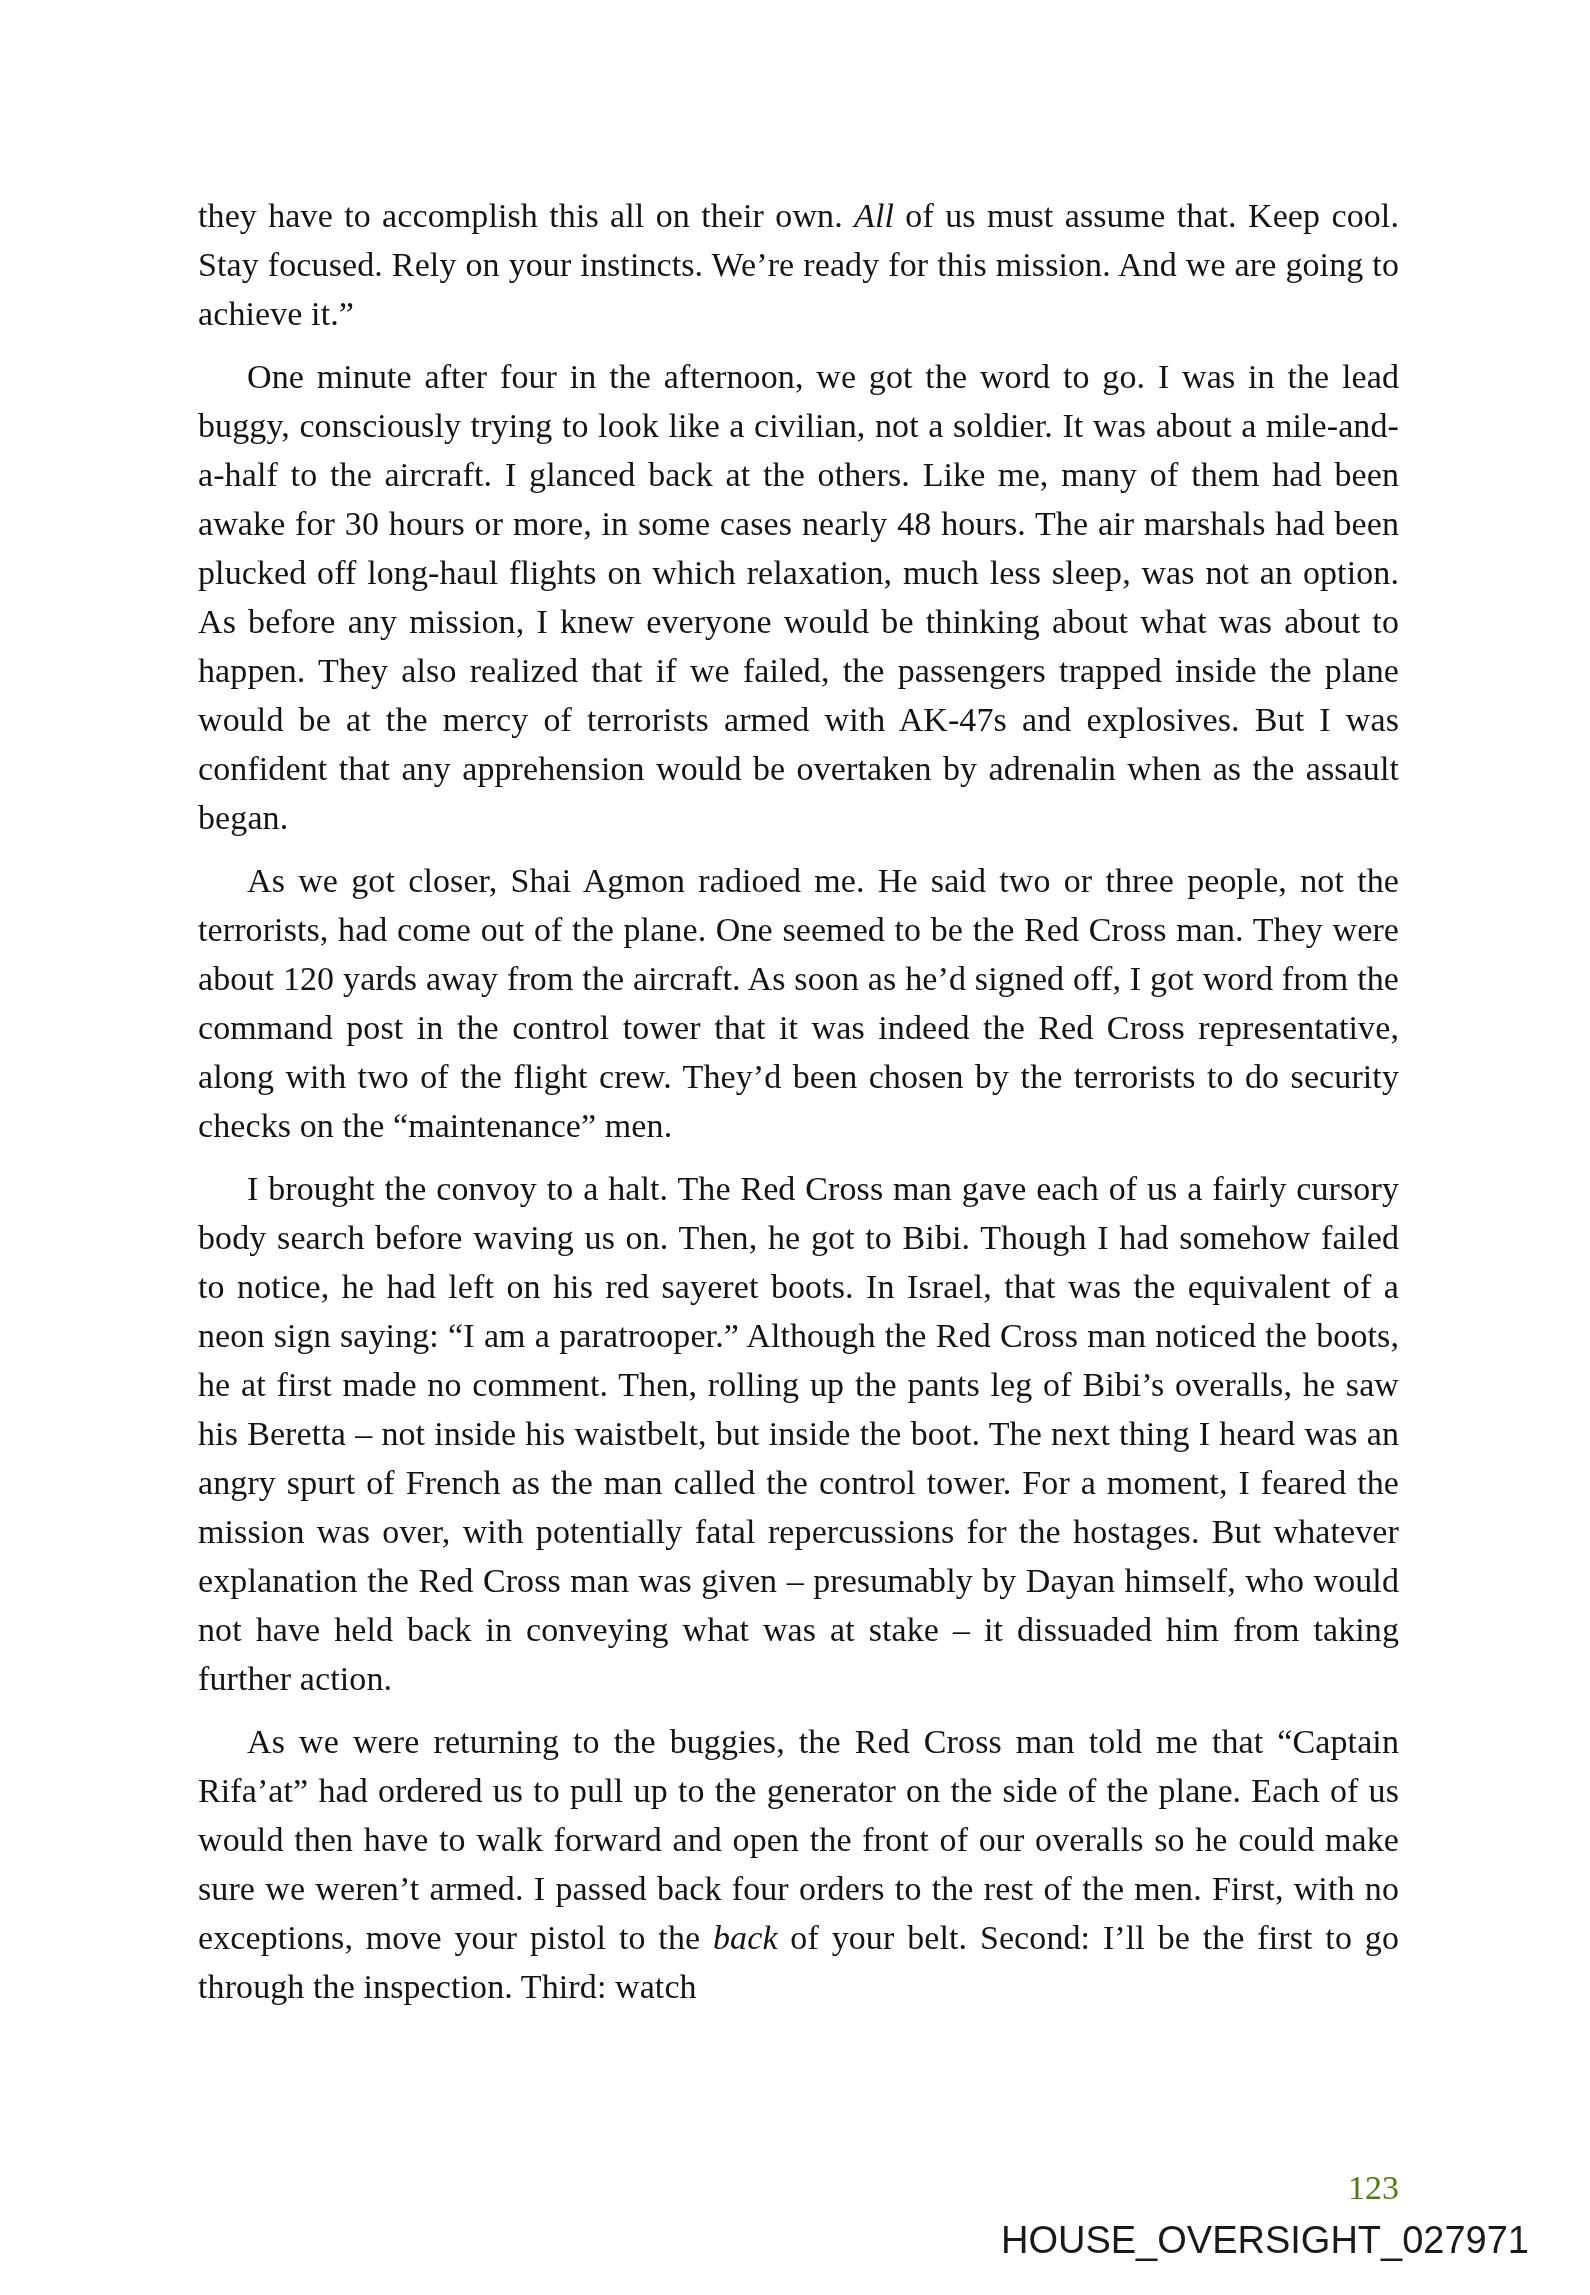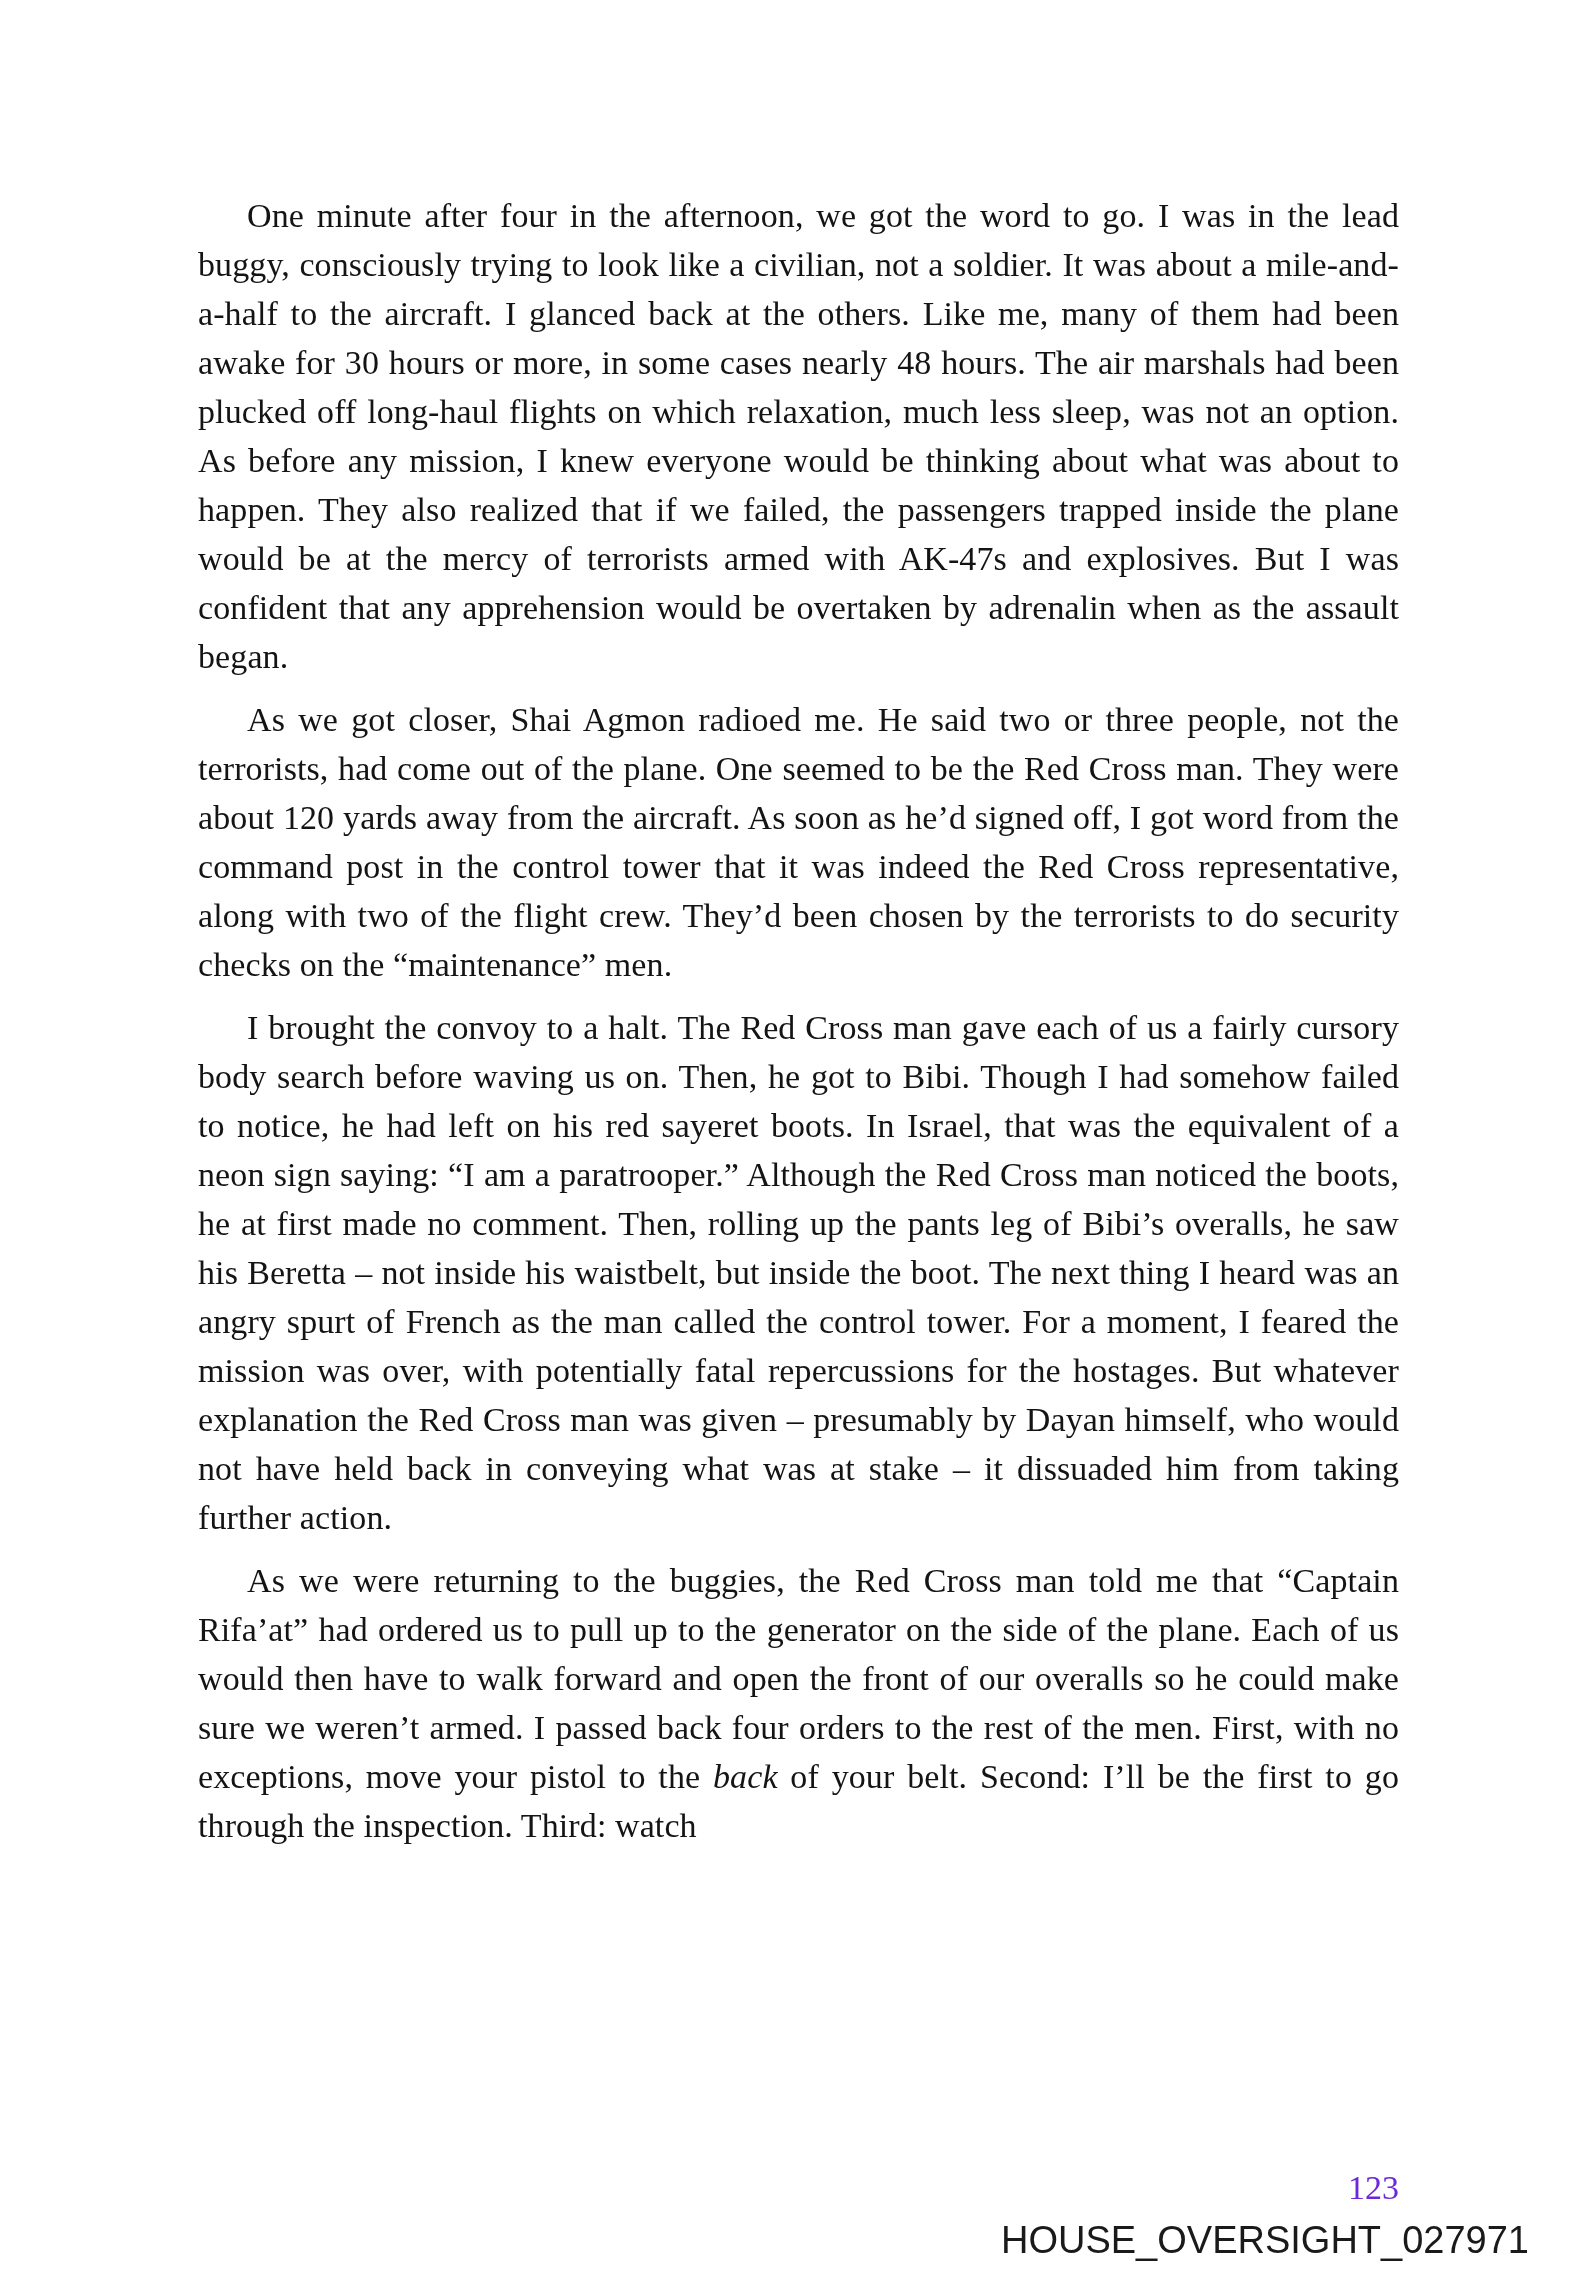--- a/index.html
+++ b/index.html
@@ -41,38 +41,39 @@
   }
   .italic {
     font-style: italic;
   }
   .page-number {
     position: absolute;
     top: 2168px;
     right: 192px;
     font-size: 34px;
     line-height: 39px;
-    color: #6d28d9;
+    color: #4d7c0f;
     text-align: center;
   }
   .footer-stamp {
     position: absolute;
     top: 2223px;
     right: 62px;
     font-family: "Liberation Sans", sans-serif;
     font-size: 38px;
     line-height: 35px;
     color: #1a1a1a;
   }
 </style>
 </head>
 <body>
 
 <div class="page">
   <div class="text-block">
+      <p class="para"><span>they have to accomplish this all on their own. </span><span class="italic">All</span><span> of us must assume that. Keep cool. Stay focused. Rely on your instincts. We’re ready for this mission. And we are going to achieve it.”</span></p>
       <p class="para indent"><span>One minute after four in the afternoon, we got the word to go. I was in the lead buggy, consciously trying to look like a civilian, not a soldier. It was about a mile-and-a-half to the aircraft. I glanced back at the others. Like me, many of them had been awake for 30 hours or more, in some cases nearly 48 hours. The air marshals had been plucked off long-haul flights on which relaxation, much less sleep, was not an option. As before any mission, I knew everyone would be thinking about what was about to happen. They also realized that if we failed, the passengers trapped inside the plane would be at the mercy of terrorists armed with AK-47s and explosives. But I was confident that any apprehension would be overtaken by adrenalin when as the assault began.</span></p>
       <p class="para indent"><span>As we got closer, Shai Agmon radioed me. He said two or three people, not the terrorists, had come out of the plane. One seemed to be the Red Cross man. They were about 120 yards away from the aircraft. As soon as he’d signed off, I got word from the command post in the control tower that it was indeed the Red Cross representative, along with two of the flight crew. They’d been chosen by the terrorists to do security checks on the “maintenance” men.</span></p>
       <p class="para indent"><span>I brought the convoy to a halt. The Red Cross man gave each of us a fairly cursory body search before waving us on. Then, he got to Bibi. Though I had somehow failed to notice, he had left on his red sayeret boots. In Israel, that was the equivalent of a neon sign saying: “I am a paratrooper.” Although the Red Cross man noticed the boots, he at first made no comment. Then, rolling up the pants leg of Bibi’s overalls, he saw his Beretta – not inside his waistbelt, but inside the boot. The next thing I heard was an angry spurt of French as the man called the control tower. For a moment, I feared the mission was over, with potentially fatal repercussions for the hostages. But whatever explanation the Red Cross man was given – presumably by Dayan himself, who would not have held back in conveying what was at stake – it dissuaded him from taking further action.</span></p>
       <p class="para indent"><span>As we were returning to the buggies, the Red Cross man told me that “Captain Rifa’at” had ordered us to pull up to the generator on the side of the plane. Each of us would then have to walk forward and open the front of our overalls so he could make sure we weren’t armed. I passed back four orders to the rest of the men. First, with no exceptions, move your pistol to the </span><span class="italic">back</span><span> of your belt. Second: I’ll be the first to go through the inspection. Third: watch</span></p>
     </div>
   <div class="page-number">123</div>
   <div class="footer-stamp">HOUSE_OVERSIGHT_027971</div>
 </div>
 
 

